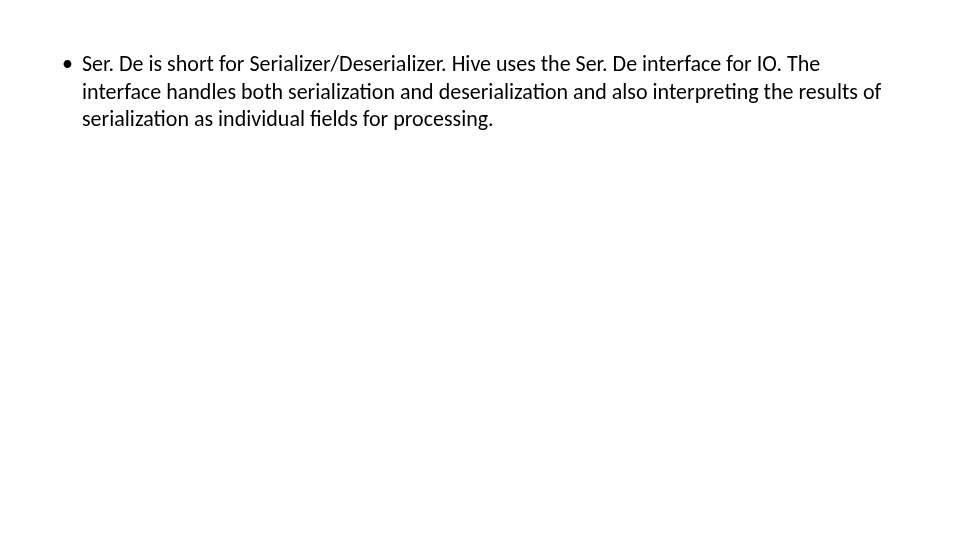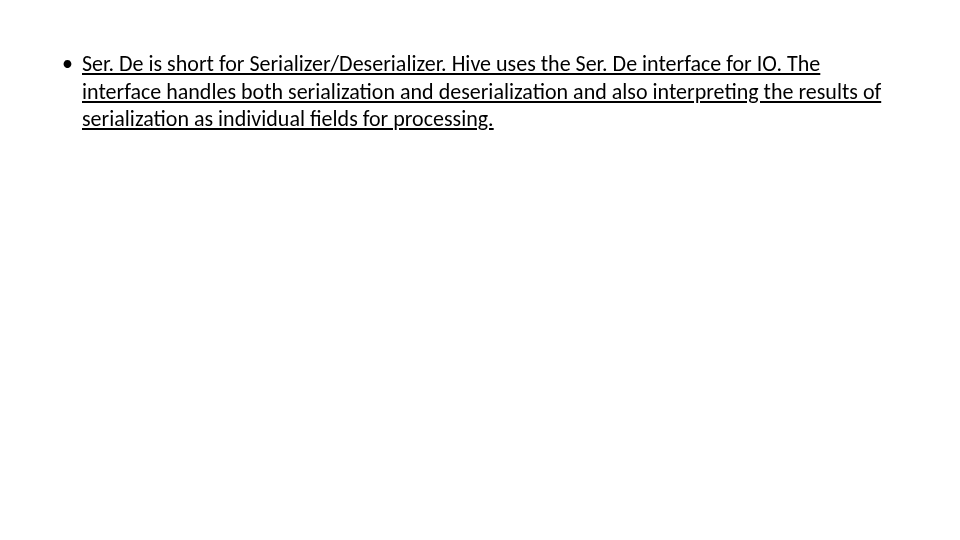--- a/index.html
+++ b/index.html
@@ -30,21 +30,20 @@
   }
   ul.bullets {
     list-style: none;
     margin: 0;
     padding: 0;
   }
   ul.bullets > li {
     position: relative;
     padding-left: 22px;
     margin-bottom: 4px;
-    text-decoration: underline;
   }
   ul.bullets > li::before {
     content: "•";
     position: absolute;
     left: 2px;
     top: 0;
   }
 </style>
 </head>
 <body>

